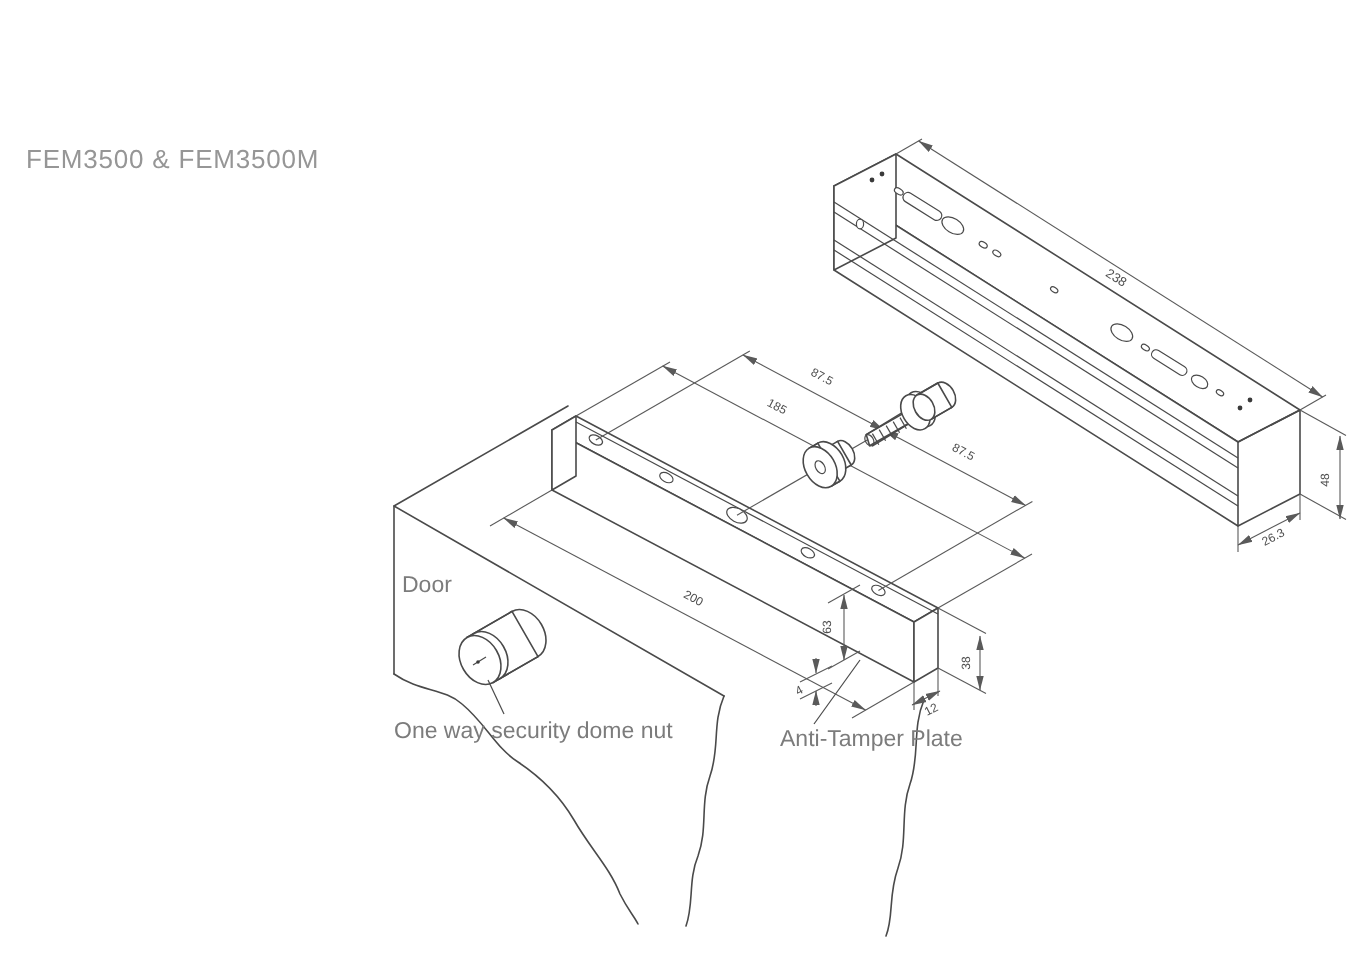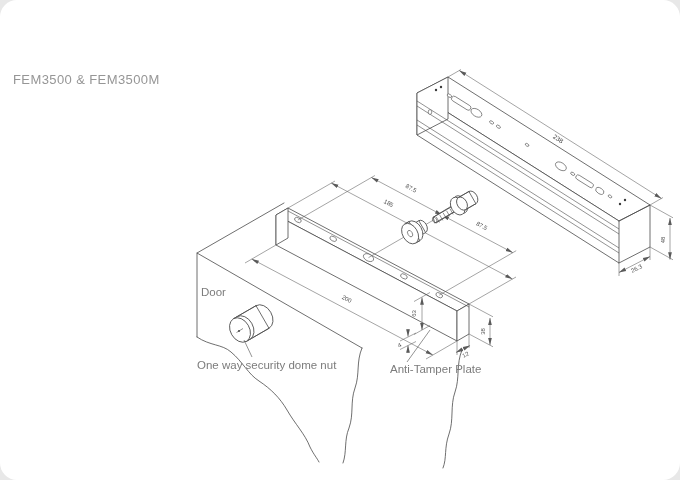--- a/index.html
+++ b/index.html
@@ -1,17 +1,17 @@
 <!DOCTYPE html>
 <html><head>
 <meta charset="utf-8">
 <style>
   html,body{margin:0;padding:0;background:#e8e8e8;}
   #stage{position:relative;width:680px;height:480px;background:#ffffff;overflow:hidden;
-         font-family:"Liberation Sans",sans-serif;border-radius:17px;}
+         font-family:"Liberation Sans",sans-serif;}
   #title{position:absolute;left:13px;top:72px;font-size:13px;letter-spacing:0.4px;
          color:#969696;}
   svg{position:absolute;left:0;top:0;}
   .ol{fill:none;stroke:#4a4a4a;stroke-width:0.8;stroke-linejoin:round;stroke-linecap:round;}
   .fw{fill:#ffffff;stroke:#4a4a4a;stroke-width:0.8;stroke-linejoin:round;}
   .det{fill:none;stroke:#4a4a4a;stroke-width:0.6;}
   .hole{fill:#ffffff;stroke:#4a4a4a;stroke-width:0.6;}
   .dot{fill:#3a3a3a;stroke:none;}
   .dim{fill:none;stroke:#5a5a5a;stroke-width:0.55;}
   .dtxt{font-family:"Liberation Sans",sans-serif;font-size:6px;fill:#4f4f4f;text-anchor:middle;}

